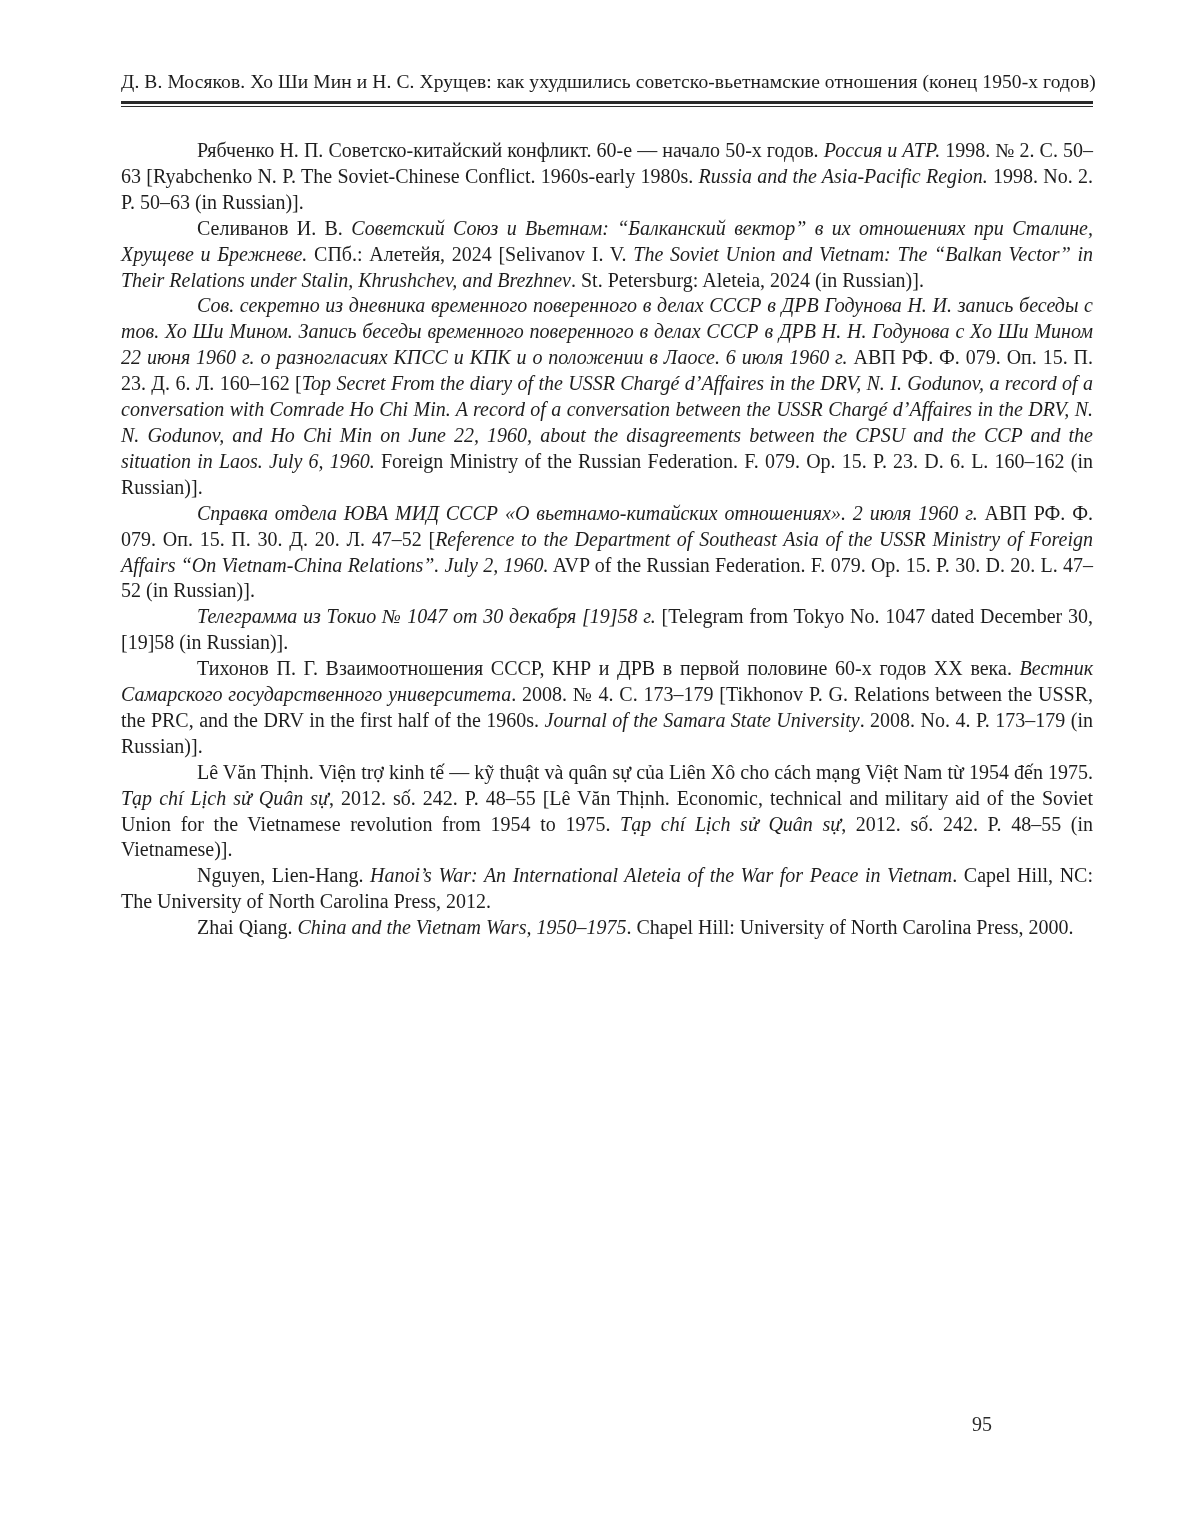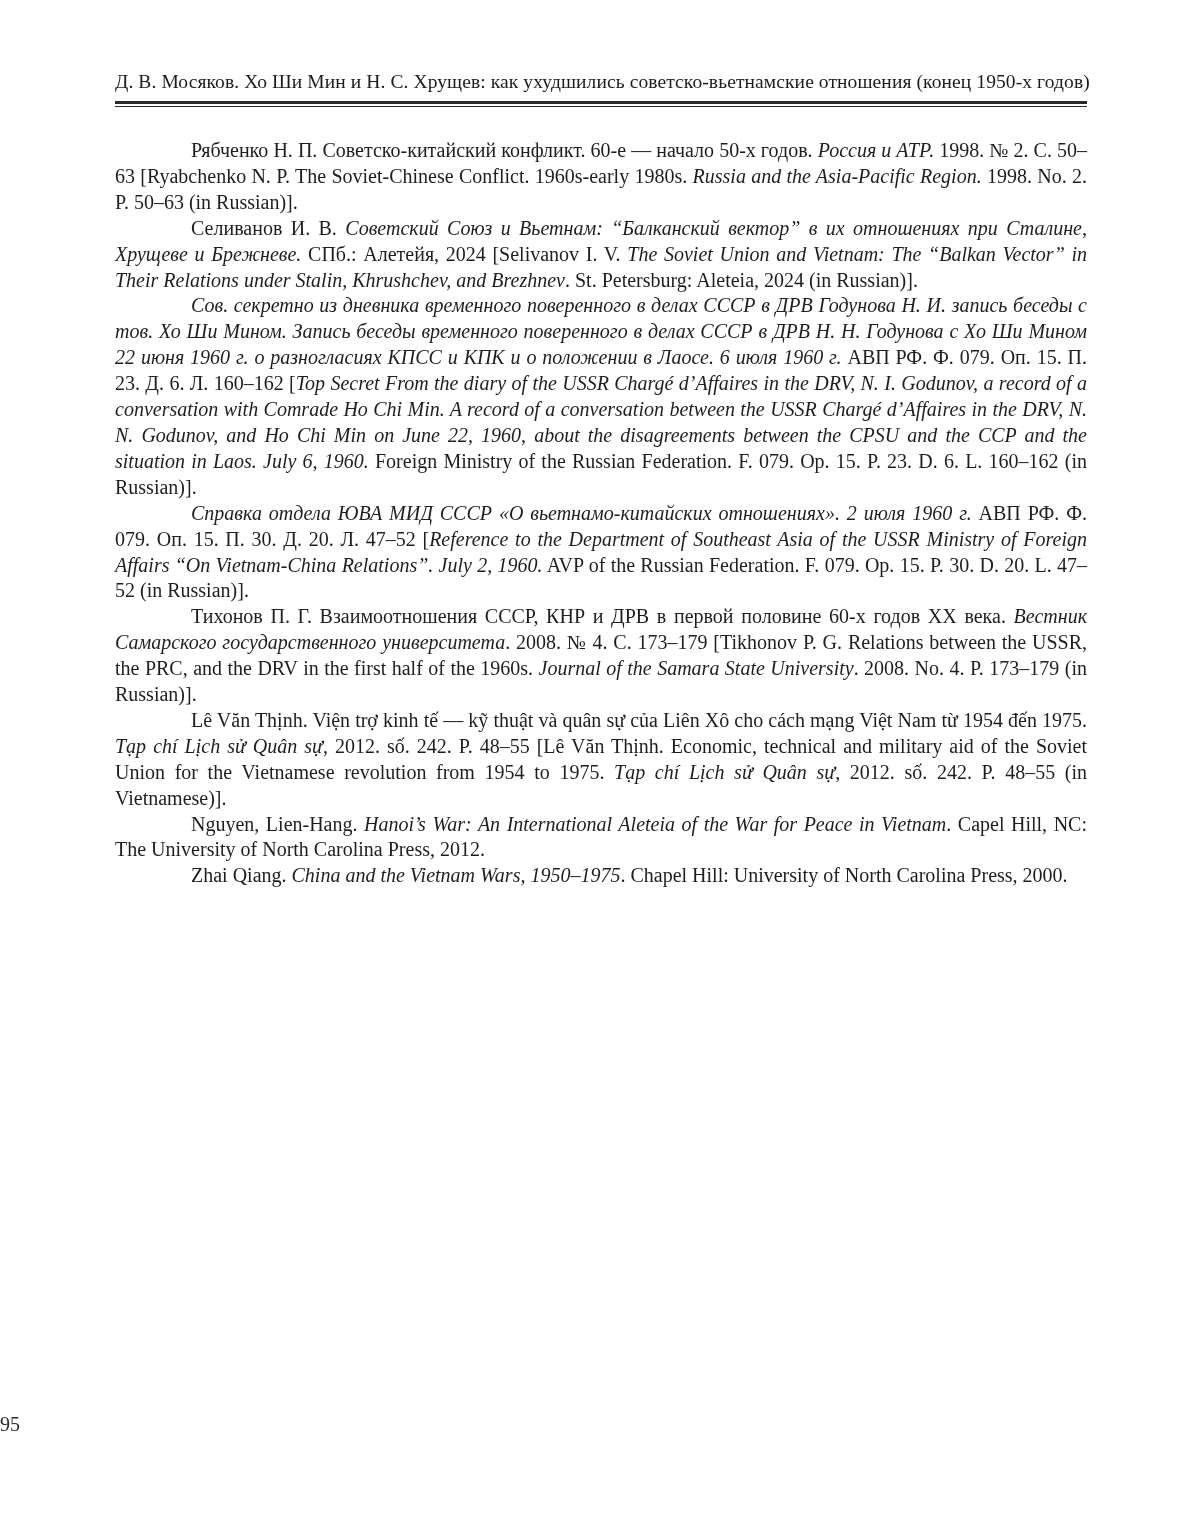--- a/index.html
+++ b/index.html
@@ -7,21 +7,21 @@
     position: relative;
     width: 1200px;
     height: 1522px;
     background: #ffffff;
     color: #1e1e1e;
     font-family: "Liberation Serif", "DejaVu Serif", serif;
     overflow: hidden;
   }
   .content {
     position: absolute;
-    left: 115px;
+    left: 121px;
     top: 70px;
     width: 972px;
   }
   .running-head {
     text-align: center;
     font-size: 19.5px;
     line-height: 24px;
     white-space: nowrap;
     letter-spacing: 0.1px;
     padding-bottom: 7px;
@@ -36,40 +36,41 @@
     text-align: justify;
     color: #1e1e1e;
   }
   .ref { margin: 0; text-indent: 76px; }
   .ref .it { font-style: italic; }
   .page-number {
     position: absolute;
     left: 0;
     width: 992px;
     top: 1413px;
-    text-align: left;
+    text-align: right;
     font-size: 20px;
     color: #2a2a2a;
   }
 </style>
 </head>
 <body>
 
 <div class="page">
   <div class="content">
     <header>
       <div class="running-head">Д. В. Мосяков. Хо Ши Мин и Н. С. Хрущев: как ухудшились советско-вьетнамские отношения (конец 1950-х годов)</div>
       <div class="rule-thick"></div>
       <div class="rule-thin"></div>
     </header>
     <main class="refs">
         <p class="ref"><span>Рябченко Н. П. Советско-китайский конфликт. 60-е — начало 50-х годов. </span><span class="it">Россия и АТР.</span><span> 1998. № 2. С. 50–63 [Ryabchenko N. P. The Soviet-Chinese Conflict. 1960s-early 1980s. </span><span class="it">Russia and the Asia-Pacific Region.</span><span> 1998. No. 2. P. 50–63 (in Russian)].</span></p>
         <p class="ref"><span>Селиванов И. В. </span><span class="it">Советский Союз и Вьетнам: “Балканский вектор” в их отношениях при Сталине, Хрущеве и Брежневе.</span><span> СПб.: Алетейя, 2024 [Selivanov I. V. </span><span class="it">The Soviet Union and Vietnam: The “Balkan Vector” in Their Relations under Stalin, Khrushchev, and Brezhnev</span><span>. St. Petersburg: Aleteia, 2024 (in Russian)].</span></p>
         <p class="ref"><span class="it">Сов. секретно из дневника временного поверенного в делах СССР в ДРВ Годунова Н. И. запись беседы с тов. Хо Ши Мином. Запись беседы временного поверенного в делах СССР в ДРВ Н. Н. Годунова с Хо Ши Мином 22 июня 1960 г. о разногласиях КПСС и КПК и о положении в Лаосе. 6 июля 1960 г.</span><span> АВП РФ. Ф. 079. Оп. 15. П. 23. Д. 6. Л. 160–162 [</span><span class="it">Top Secret From the diary of the USSR Chargé d’Affaires in the DRV, N. I. Godunov, a record of a conversation with Comrade Ho Chi Min. A record of a conversation between the USSR Chargé d’Affaires in the DRV, N. N. Godunov, and Ho Chi Min on June 22, 1960, about the disagreements between the CPSU and the CCP and the situation in Laos. July 6, 1960.</span><span> Foreign Ministry of the Russian Federation. F. 079. Op. 15. P. 23. D. 6. L. 160–162 (in Russian)].</span></p>
         <p class="ref"><span class="it">Справка отдела ЮВА МИД СССР «О вьетнамо-китайских отношениях». 2 июля 1960 г.</span><span> АВП РФ. Ф. 079. Оп. 15. П. 30. Д. 20. Л. 47–52 [</span><span class="it">Reference to the Department of Southeast Asia of the USSR Ministry of Foreign Affairs “On Vietnam-China Relations”. July 2, 1960.</span><span> AVP of the Russian Federation. F. 079. Op. 15. P. 30. D. 20. L. 47–52 (in Russian)].</span></p>
+        <p class="ref"><span class="it">Телеграмма из Токио № 1047 от 30 декабря [19]58 г.</span><span> [Telegram from Tokyo No. 1047 dated December 30, [19]58 (in Russian)].</span></p>
         <p class="ref"><span>Тихонов П. Г. Взаимоотношения СССР, КНР и ДРВ в первой половине 60-х годов ХХ века. </span><span class="it">Вестник Самарского государственного университета</span><span>. 2008. № 4. С. 173–179 [Tikhonov P. G. Relations between the USSR, the PRC, and the DRV in the first half of the 1960s. </span><span class="it">Journal of the Samara State University</span><span>. 2008. No. 4. P. 173–179 (in Russian)].</span></p>
         <p class="ref"><span>Lê Văn Thịnh. Viện trợ kinh tế — kỹ thuật và quân sự của Liên Xô cho cách mạng Việt Nam từ 1954 đến 1975. </span><span class="it">Tạp chí Lịch sử Quân sự</span><span>, 2012. số. 242. P. 48–55 [Lê Văn Thịnh. Economic, technical and military aid of the Soviet Union for the Vietnamese revolution from 1954 to 1975. </span><span class="it">Tạp chí Lịch sử Quân sự</span><span>, 2012. số. 242. P. 48–55 (in Vietnamese)].</span></p>
         <p class="ref"><span>Nguyen, Lien-Hang. </span><span class="it">Hanoi’s War: An International Aleteia of the War for Peace in Vietnam</span><span>. Capel Hill, NC: The University of North Carolina Press, 2012.</span></p>
         <p class="ref"><span>Zhai Qiang. </span><span class="it">China and the Vietnam Wars, 1950–1975</span><span>. Chapel Hill: University of North Carolina Press, 2000.</span></p>
       </main>
   </div>
   <footer>
     <div class="page-number">95</div>
   </footer>
 </div>

